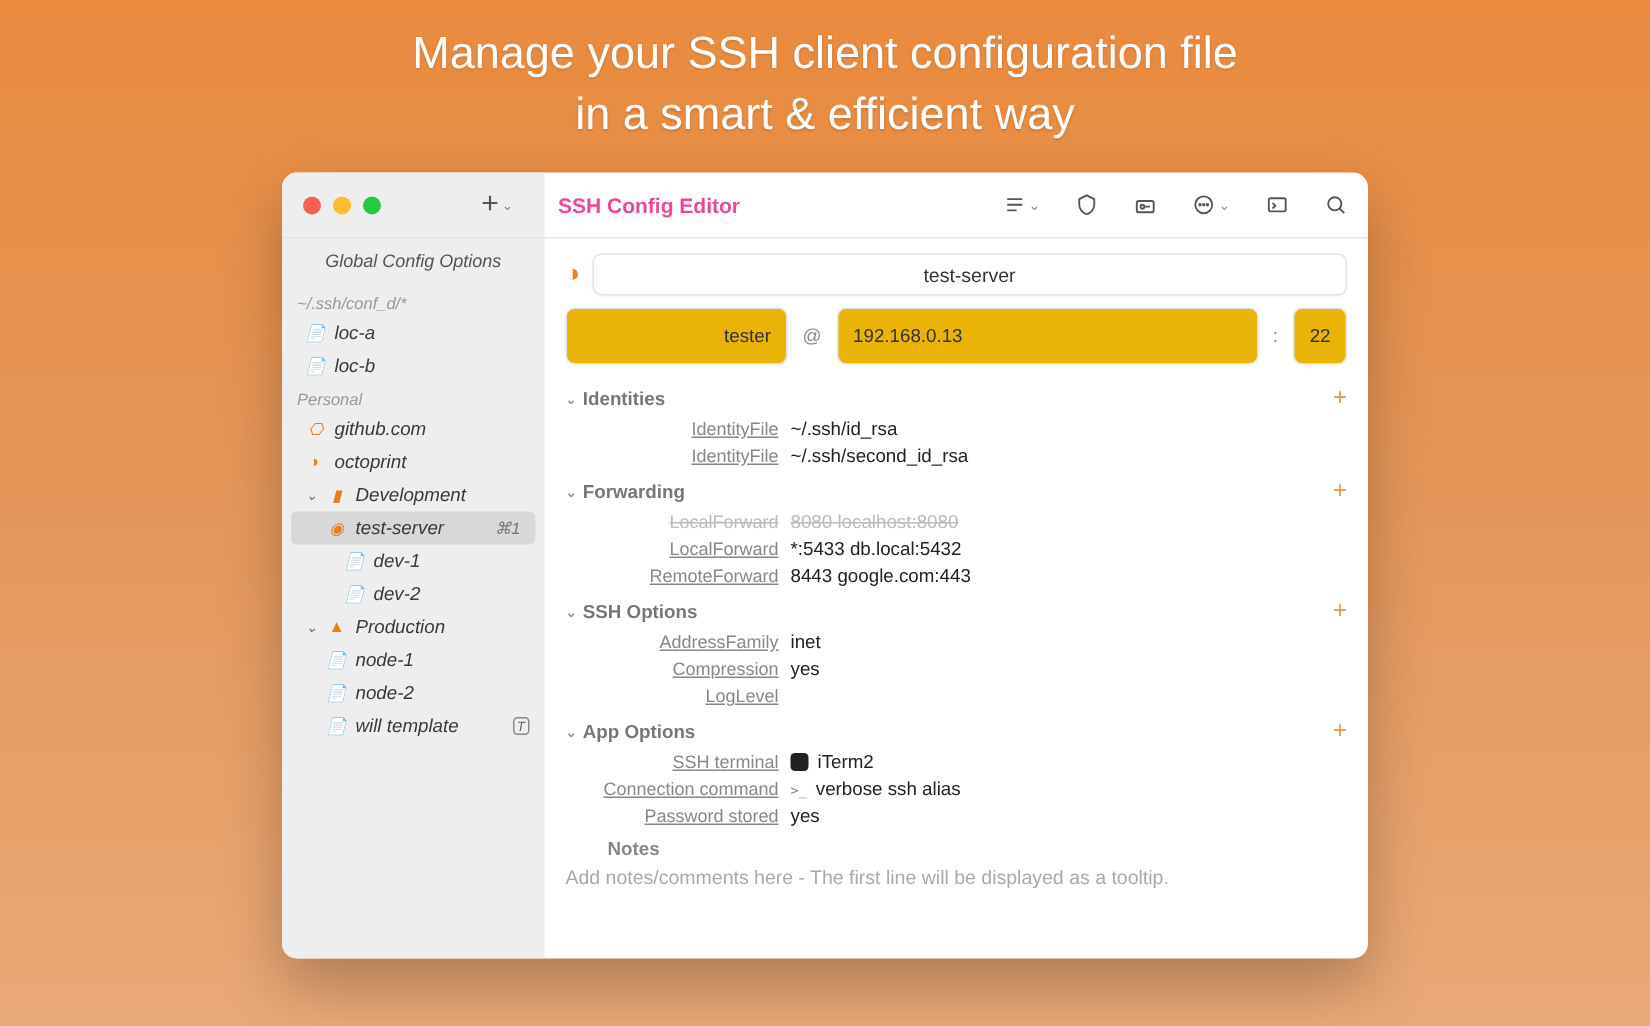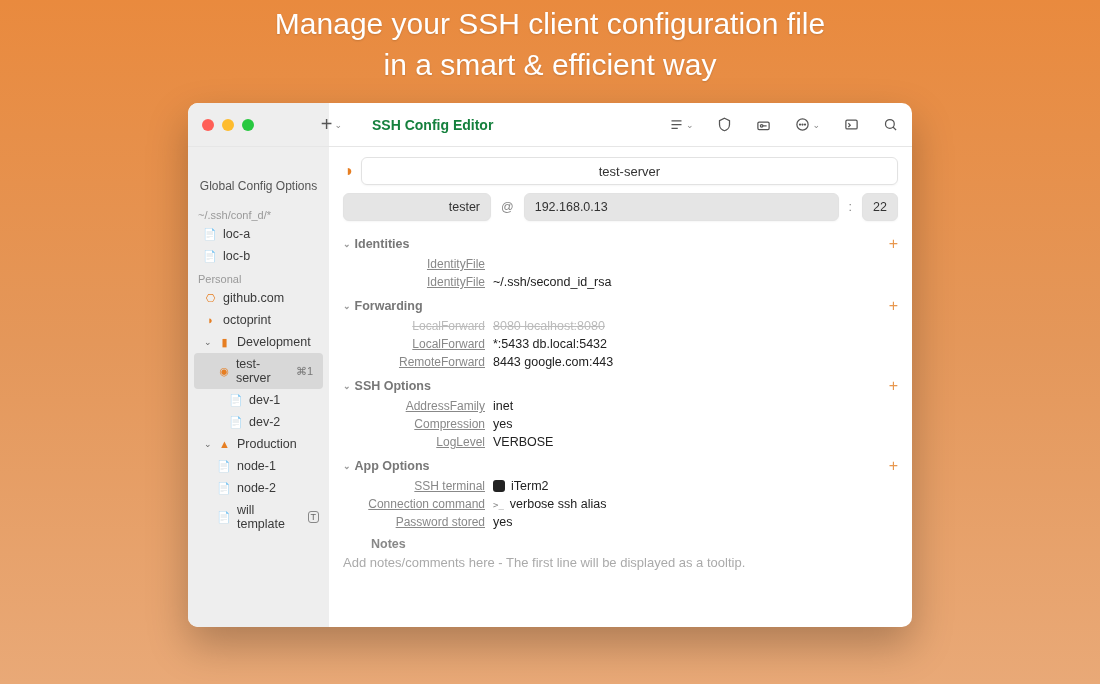--- a/index.html
+++ b/index.html
@@ -4,21 +4,21 @@
 <style>
   * { box-sizing: border-box; margin: 0; padding: 0; font-family: -apple-system, BlinkMacSystemFont, "Segoe UI", Helvetica, Arial, sans-serif; }
   body {
     width: 1100px; height: 684px;
     background: linear-gradient(180deg, #e98a3e 0%, #e4975a 50%, #e9a977 100%);
     display: flex; flex-direction: column; align-items: center;
     overflow: hidden;
   }
   .hero {
     color: #fff; text-align: center; font-weight: 400;
-    font-size: 30px; line-height: 1.35; margin-top: 4px;
+    font-size: 30px; line-height: 1.35; margin-top: 16px;
     text-shadow: 0 1px 2px rgba(0,0,0,0.15);
   }
   .window {
     width: 724px; height: 524px;
     background: #fff; border-radius: 10px;
     box-shadow: 0 18px 40px rgba(0,0,0,0.25);
     margin-top: 18px; display: flex; overflow: hidden;
     position: relative;
   }
   
@@ -38,32 +38,33 @@
   .red { background: #ff5f57; } .yellow { background: #febc2e; } .green { background: #28c840; }
   .titlebar .add {
     margin-left: auto; margin-right: 16px;
     color: #555; font-size: 20px; font-weight: 300;
     display: flex; align-items: center; gap: 2px;
   }
   .titlebar .right-section {
     flex: 1; height: 100%;
     display: flex; align-items: center; padding: 0 14px;
   }
-  .app-title { font-weight: 600; font-size: 14px; color: #15803d; }
+  .app-title { font-weight: 600; font-size: 14px; color: #ec4899; }
   .tb-icons { margin-left: auto; display: flex; gap: 24px; align-items: center; color: #555; }
   .tb-icon { display: flex; align-items: center; gap: 2px; }
   .tb-icon svg { width: 15px; height: 15px; }
   .chev-sm { font-size: 9px; color: #888; }
 
   
   .sidebar {
-    width: 141px; background: #eeeeee;
-    padding-top: 68px; height: 100%;
+    width: 175px; background: #eeeeee;
+    padding-top: 44px; height: 100%;
     font-size: 12.5px; color: #333;
     overflow: hidden;
+    font-style: italic;
   }
   .sb-top {
     text-align: center; color: #555; font-size: 12px;
     padding: 8px 0 10px;
   }
   .sb-sect { color: #999; font-size: 11px; padding: 6px 10px 2px; }
   .sb-item {
     display: flex; align-items: center; gap: 6px;
     padding: 4px 10px 4px 16px; color: #3a3a3a;
   }
@@ -92,22 +93,22 @@
   .host-row1 { display: flex; align-items: center; gap: 8px; }
   .ubuntu-ic { color: #e67e22; font-size: 16px; }
   .host-name-input {
     flex: 1; background: #fff; border: 1px solid #e2e2e2; border-radius: 6px;
     height: 28px; display: flex; align-items: center; justify-content: center;
     font-size: 13px; color: #333;
     box-shadow: 0 1px 2px rgba(0,0,0,0.04);
   }
   .host-row2 { display: flex; align-items: stretch; gap: 6px; margin-top: 8px; }
   .pillbox {
-    background: #e5e5e5; border: 1px solid #e2e2e2; border-radius: 6px;
-    height: 28px; display: flex; align-items: center; padding: 0 10px;
+    background: #eab308; border: 1px solid #e2e2e2; border-radius: 6px;
+    height: 38px; display: flex; align-items: center; padding: 0 10px;
     font-size: 12.5px; box-shadow: 0 1px 2px rgba(0,0,0,0.04);
   }
   .user-box { width: 148px; justify-content: flex-end; color: #333;}
   .at { color: #888; padding: 0 4px; align-self: center;}
   .ip-box { flex: 1; }
   .colon { color: #888; padding: 0 4px; align-self: center;}
   .port-box { width: 36px; justify-content: flex-end;}
 
   .config-body { flex: 1; padding: 0 14px 8px; overflow: hidden;}
   .section-hdr {
@@ -281,20 +282,21 @@
 
     <div class="config-body">
 
       <div class="section-hdr">
         <span class="disc">⌄</span>
         <span>Identities</span>
         <span class="plus">+</span>
       </div>
       <div class="kv-row">
         <span class="kv-key">IdentityFile</span>
+        <span class="kv-val">~/.ssh/id_rsa</span>
       </div>
       <div class="kv-row">
         <span class="kv-key">IdentityFile</span>
         <span class="kv-val">~/.ssh/second_id_rsa</span>
       </div>
 
       <div class="section-hdr">
         <span class="disc">⌄</span>
         <span>Forwarding</span>
         <span class="plus">+</span>
@@ -320,21 +322,20 @@
       <div class="kv-row">
         <span class="kv-key">AddressFamily</span>
         <span class="kv-val">inet</span>
       </div>
       <div class="kv-row">
         <span class="kv-key">Compression</span>
         <span class="kv-val">yes</span>
       </div>
       <div class="kv-row">
         <span class="kv-key">LogLevel</span>
-        <span class="kv-val">VERBOSE</span>
       </div>
 
       <div class="section-hdr">
         <span class="disc">⌄</span>
         <span>App Options</span>
         <span class="plus">+</span>
       </div>
       <div class="kv-row">
         <span class="kv-key">SSH terminal</span>
         <span class="kv-val">

